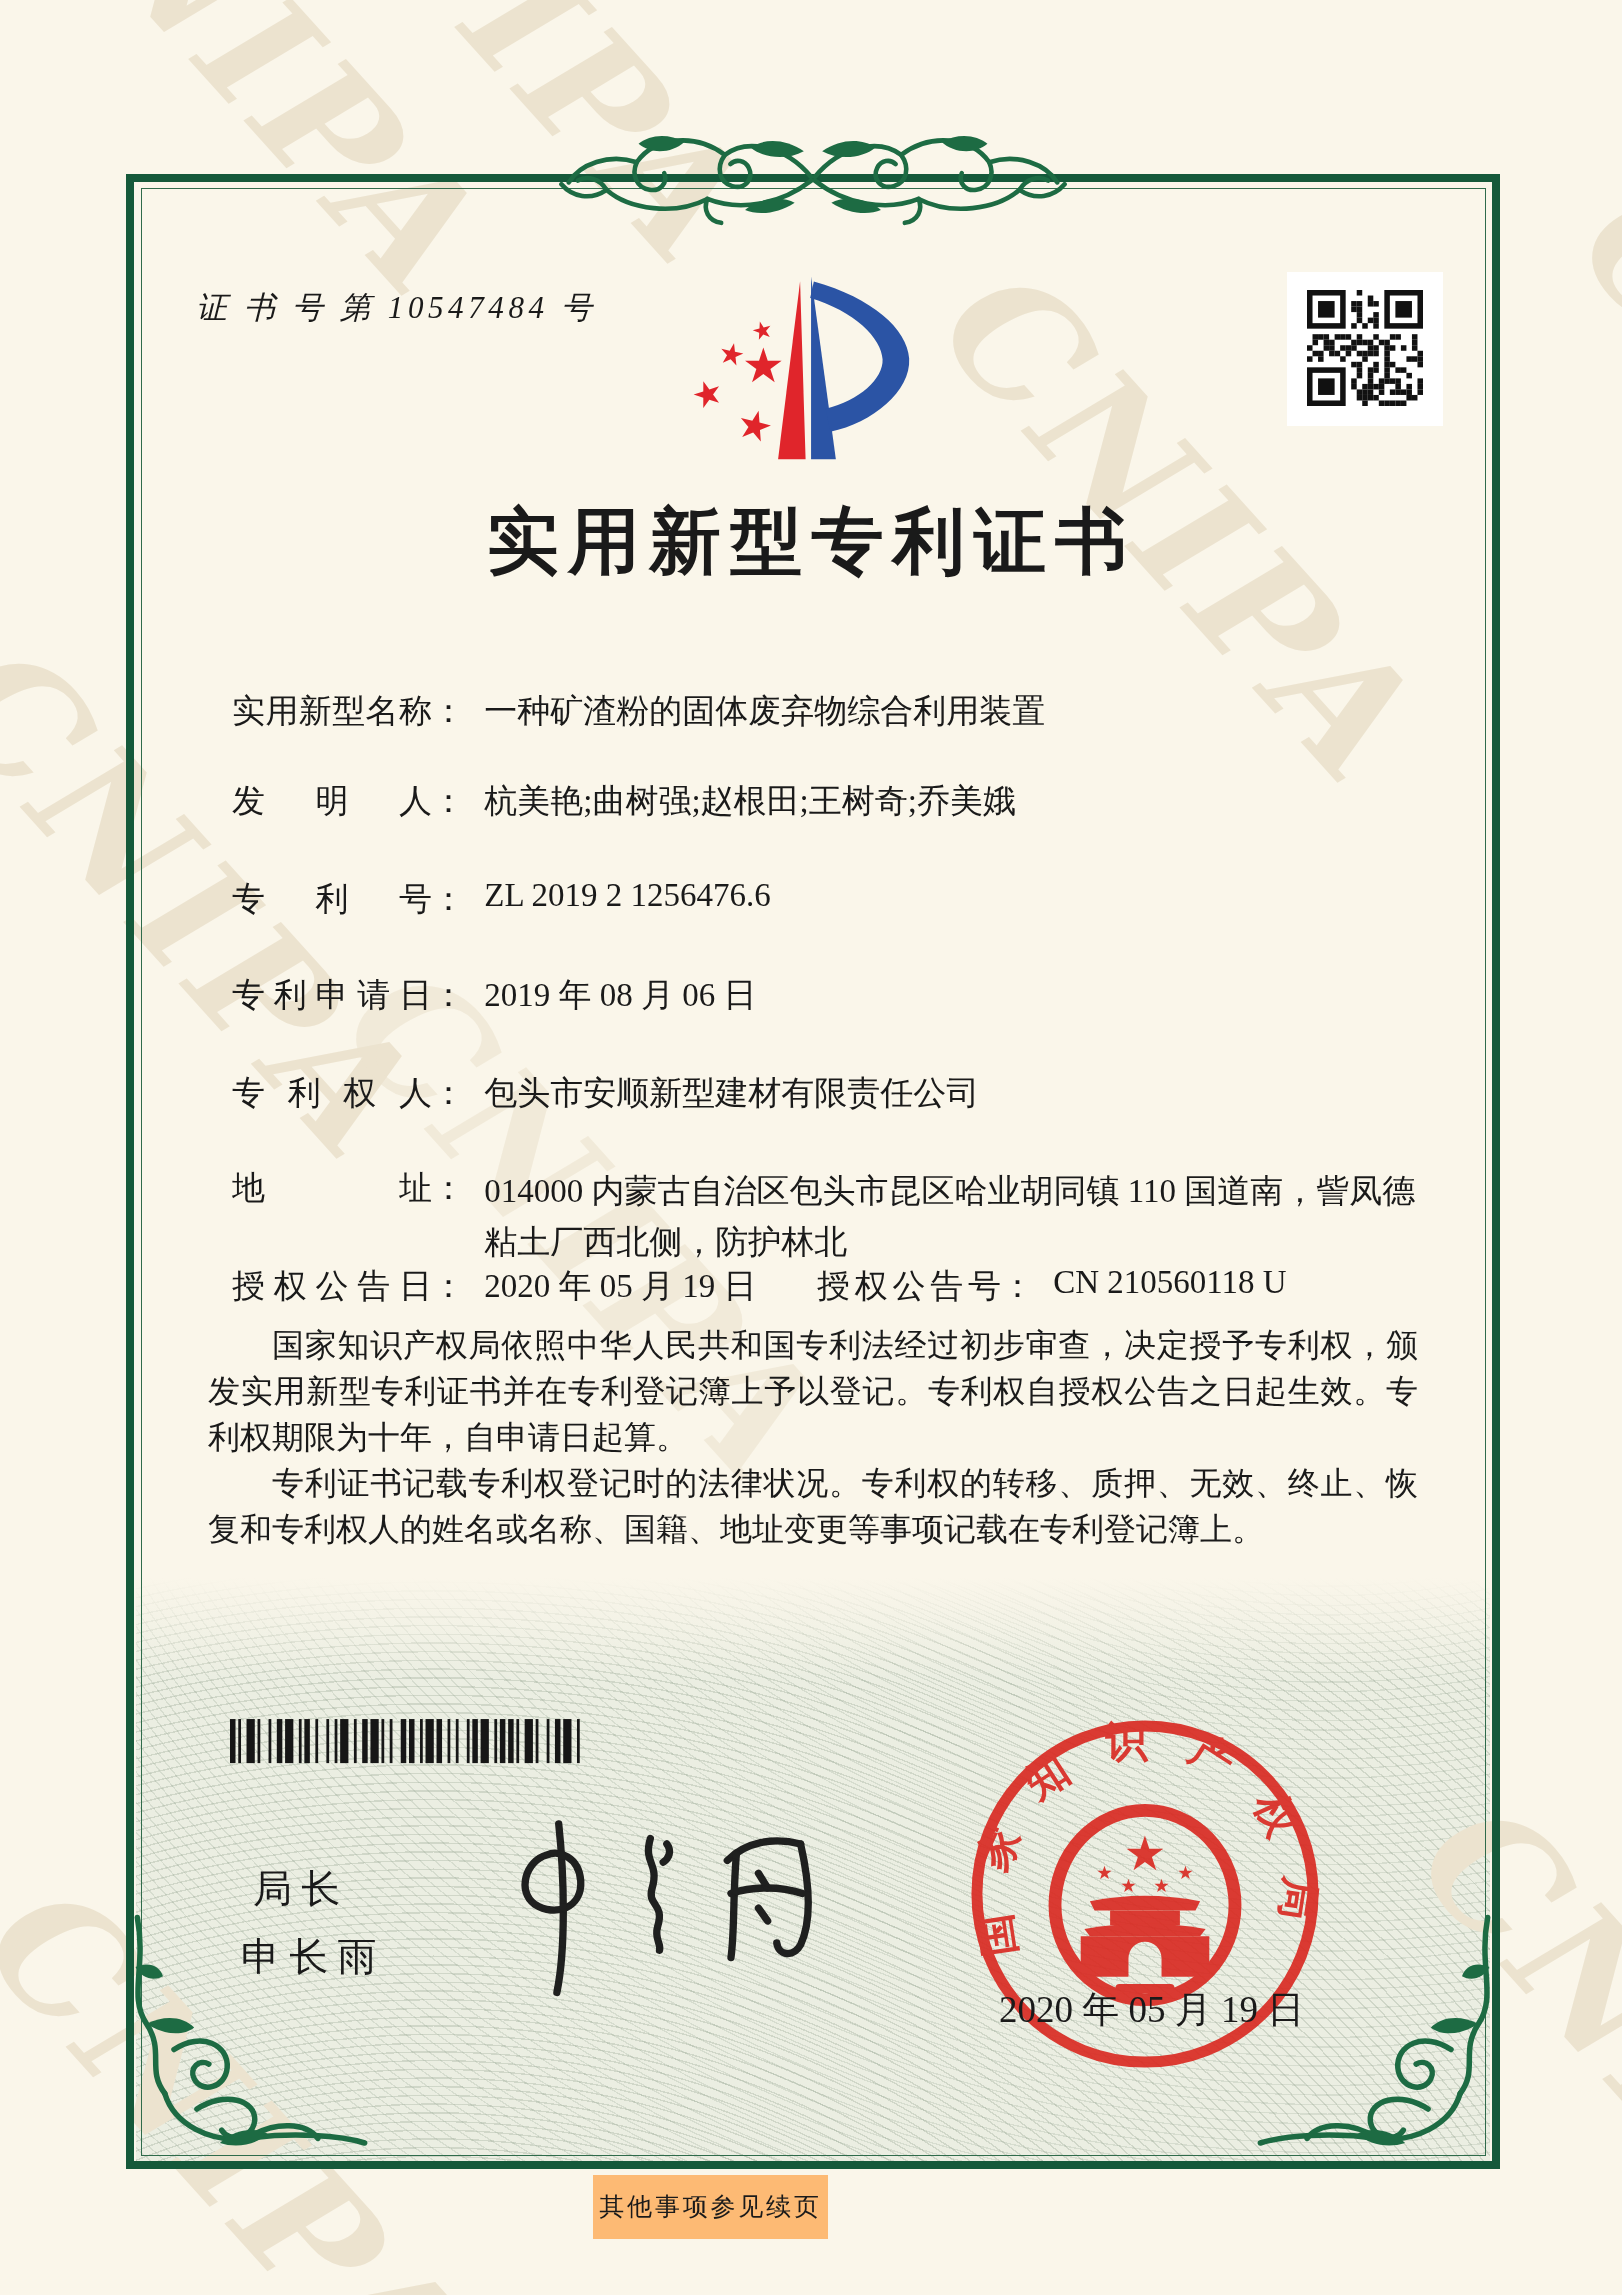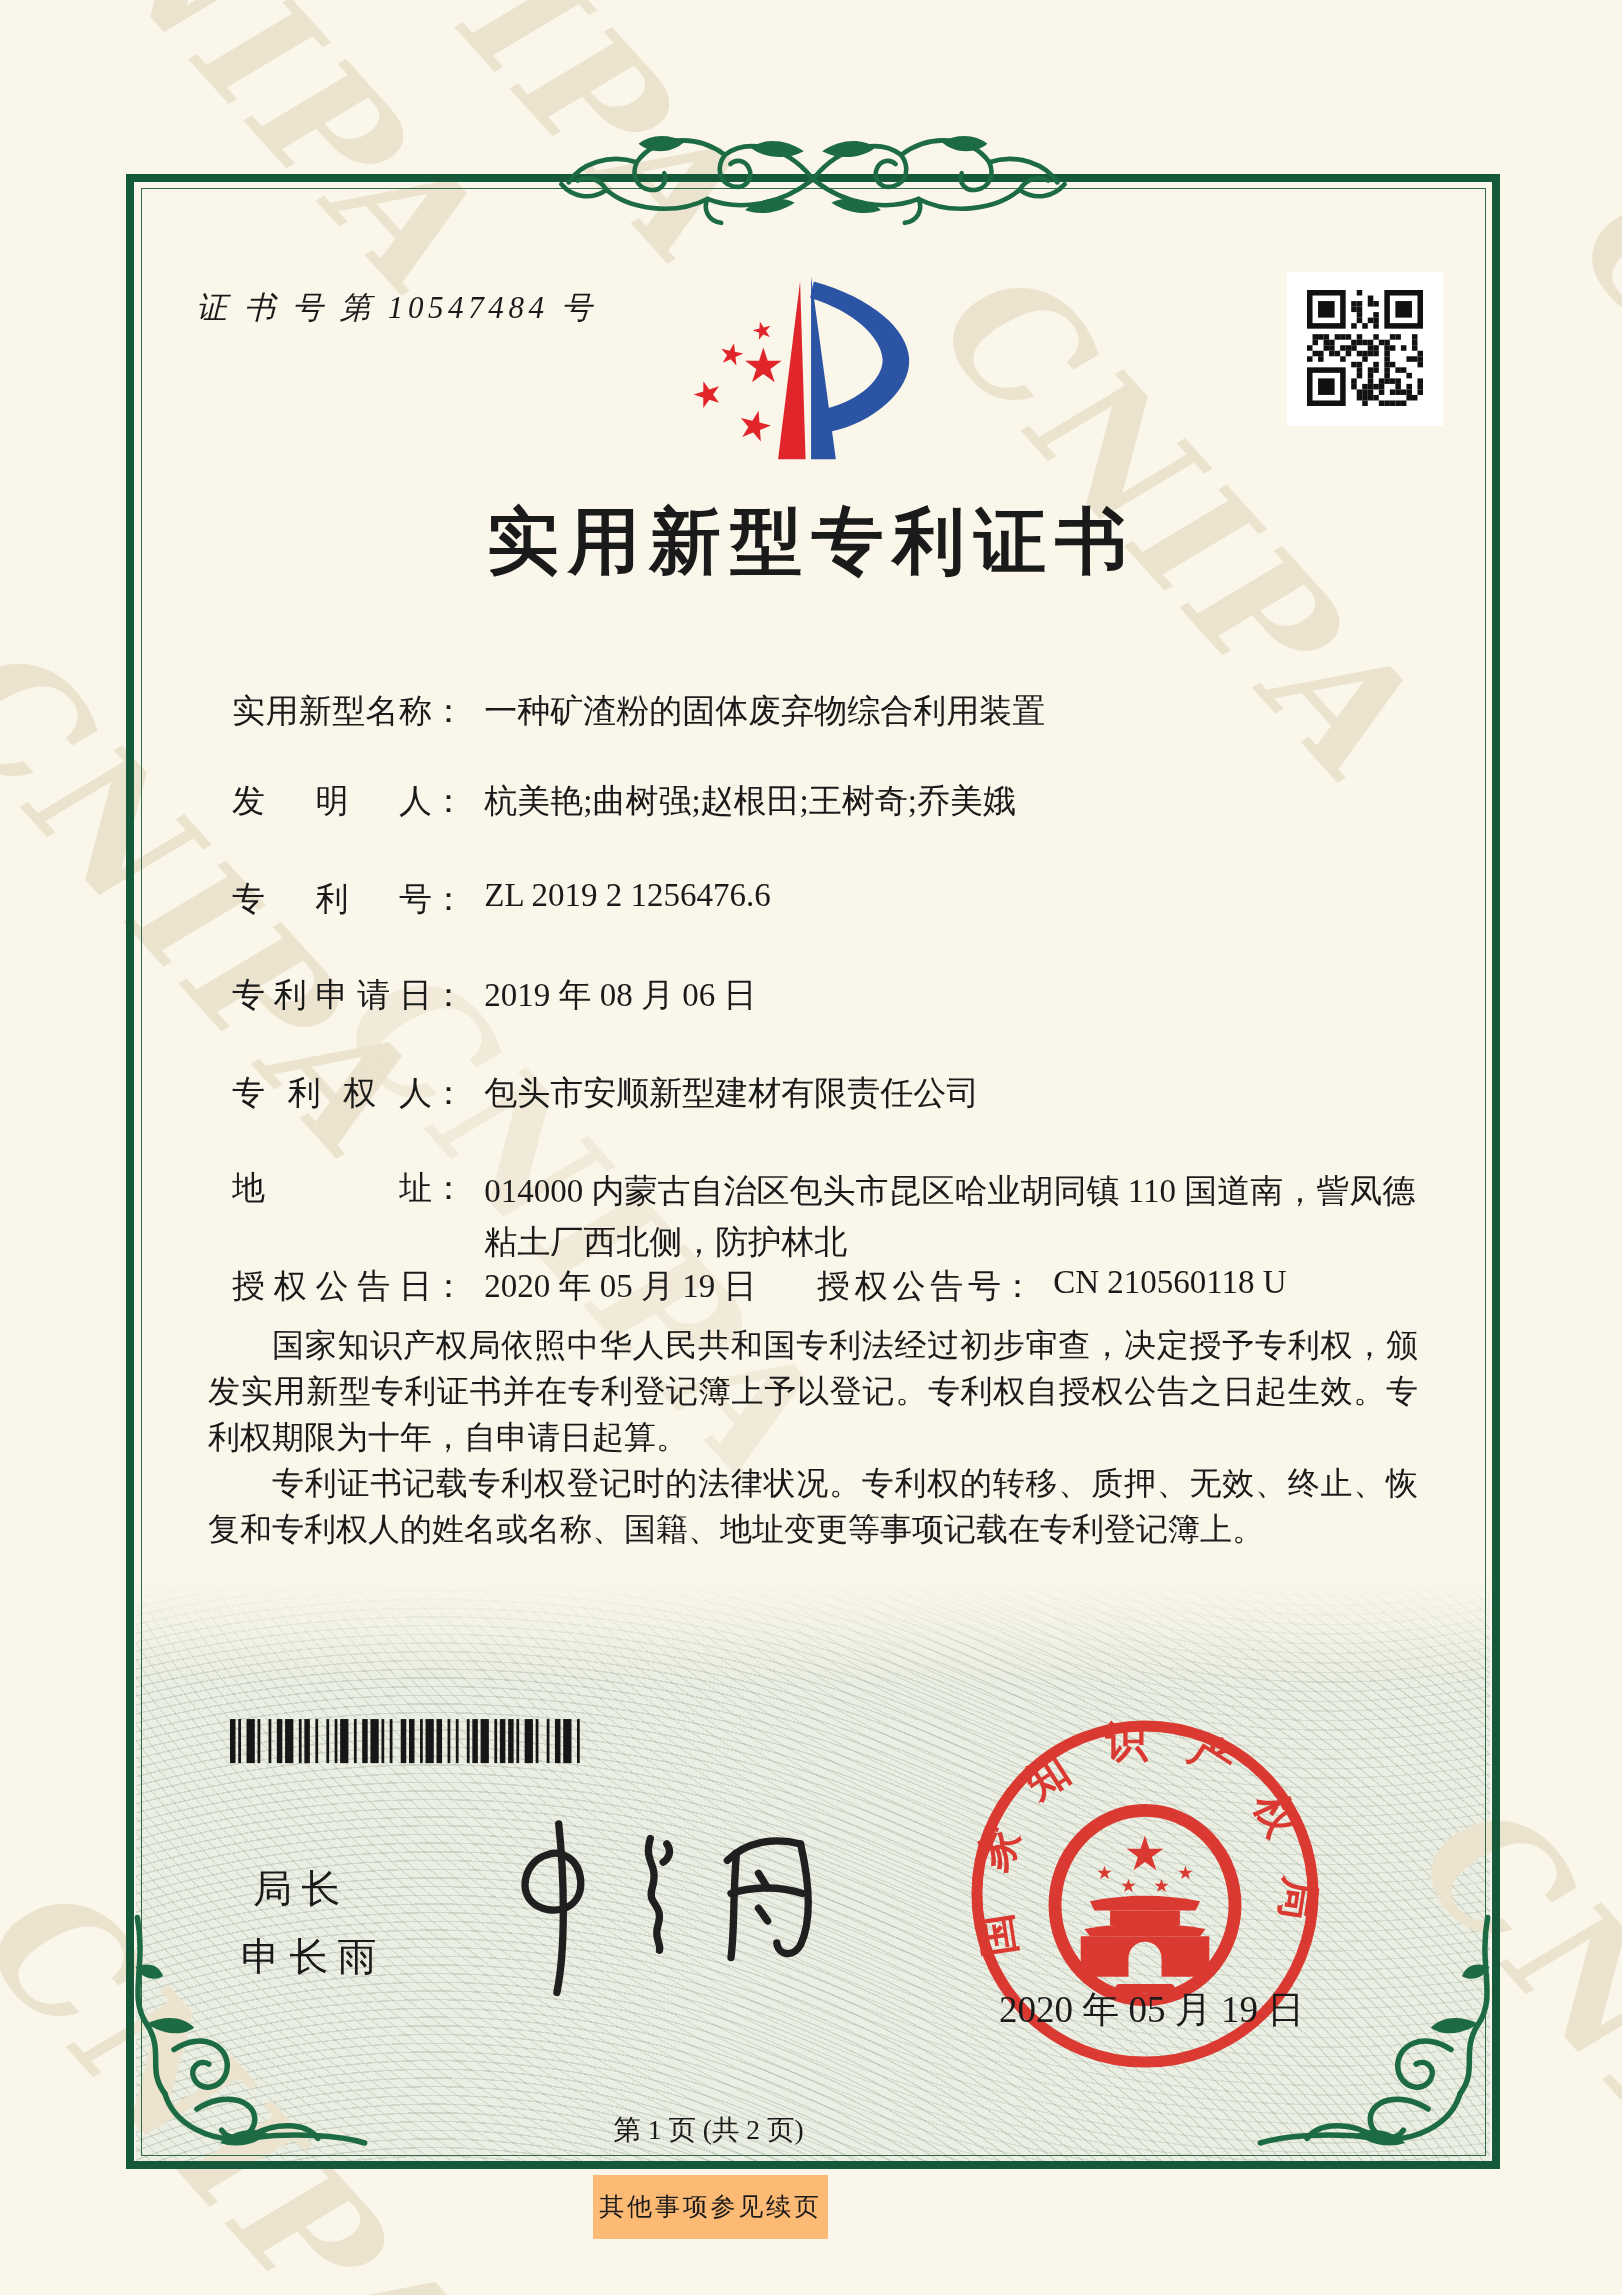--- a/index.html
+++ b/index.html
@@ -370,17 +370,16 @@
         <path d="M-60,-4 Q0,-16 60,-4 L55,6 L-55,6 Z"></path>
         <rect x="-38" y="6" width="76" height="16"></rect>
         <path d="M-66,26 Q0,14 66,26 L60,34 L-60,34 Z"></path>
         <path d="M-70,34 L70,34 L70,78 L18,78 L18,58 A18,18 0 0 0 -18,58 L-18,78 L-70,78 Z"></path>
         <rect x="-32" y="86" width="64" height="10" rx="4"></rect>
       </g>
     </g>
   </svg>
   <div class="seal-date">2020 年 05 月 19 日</div>
 
-  <div class="page-info">第 1 页 (共 2 页)</div>
   <div class="cont-note">其他事项参见续页</div>
 
 </div>
 
 
 </body></html>

